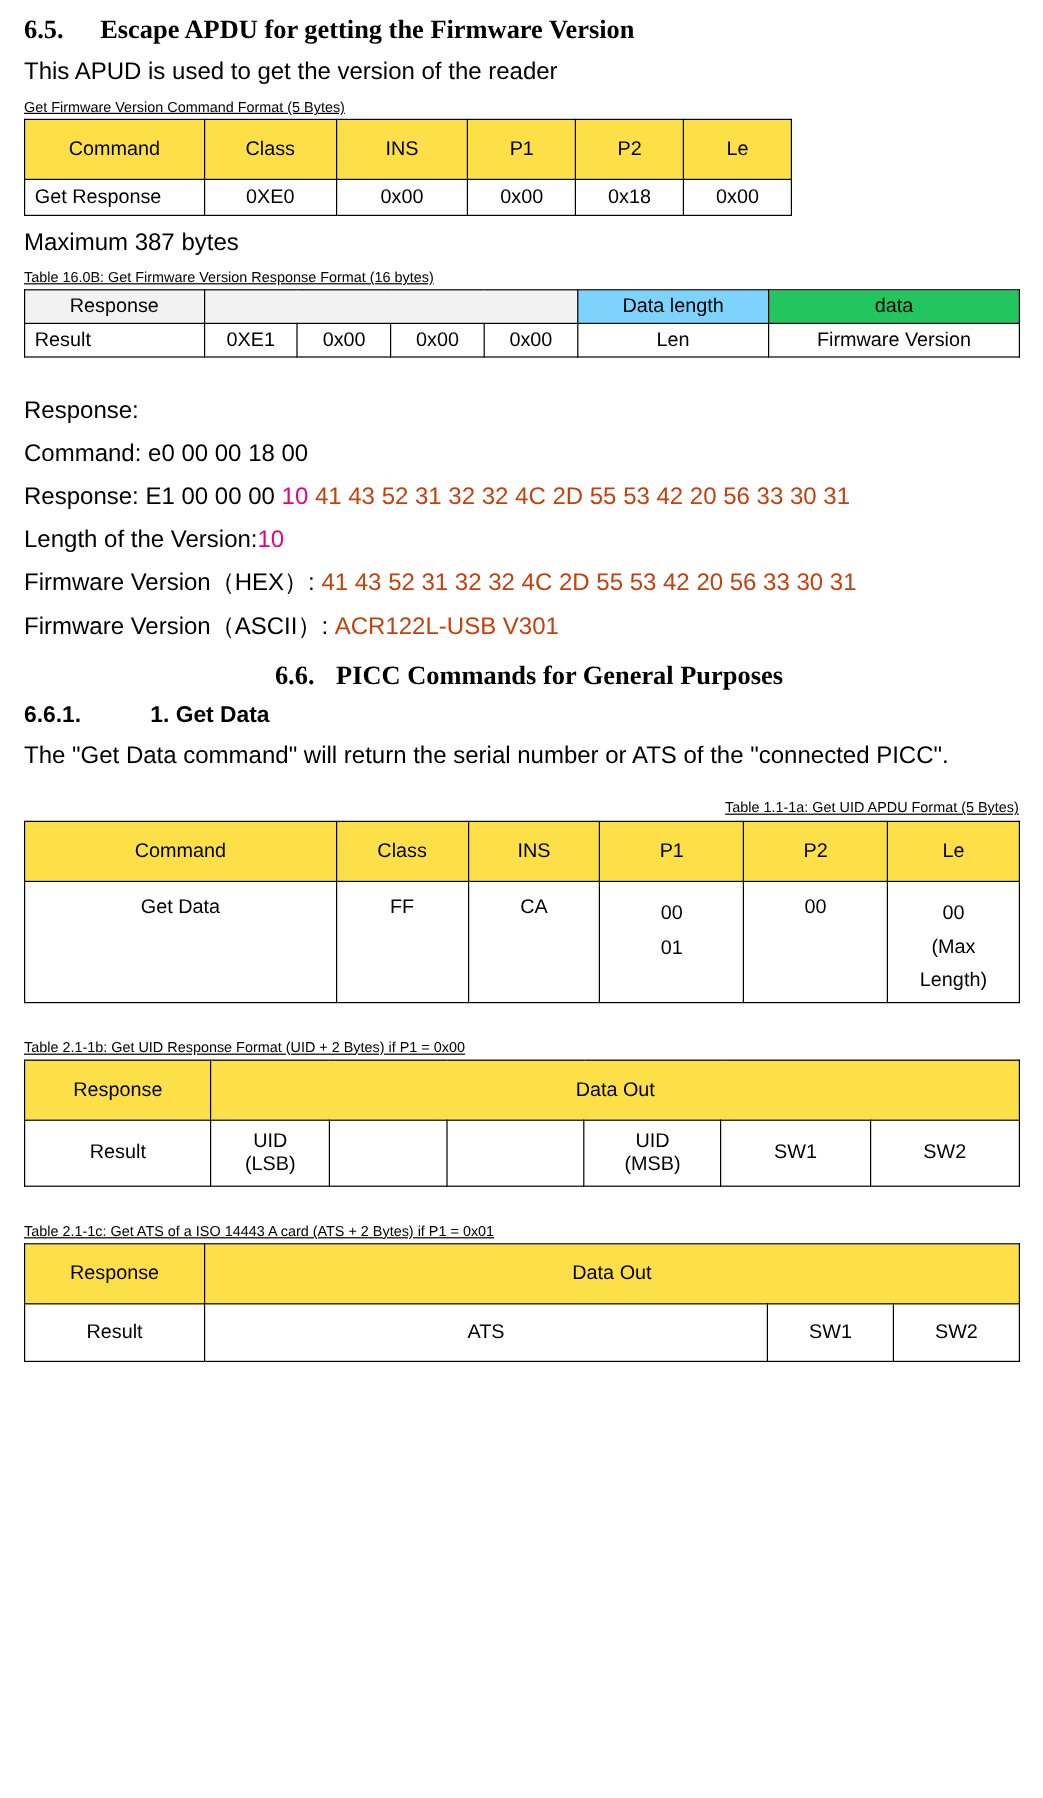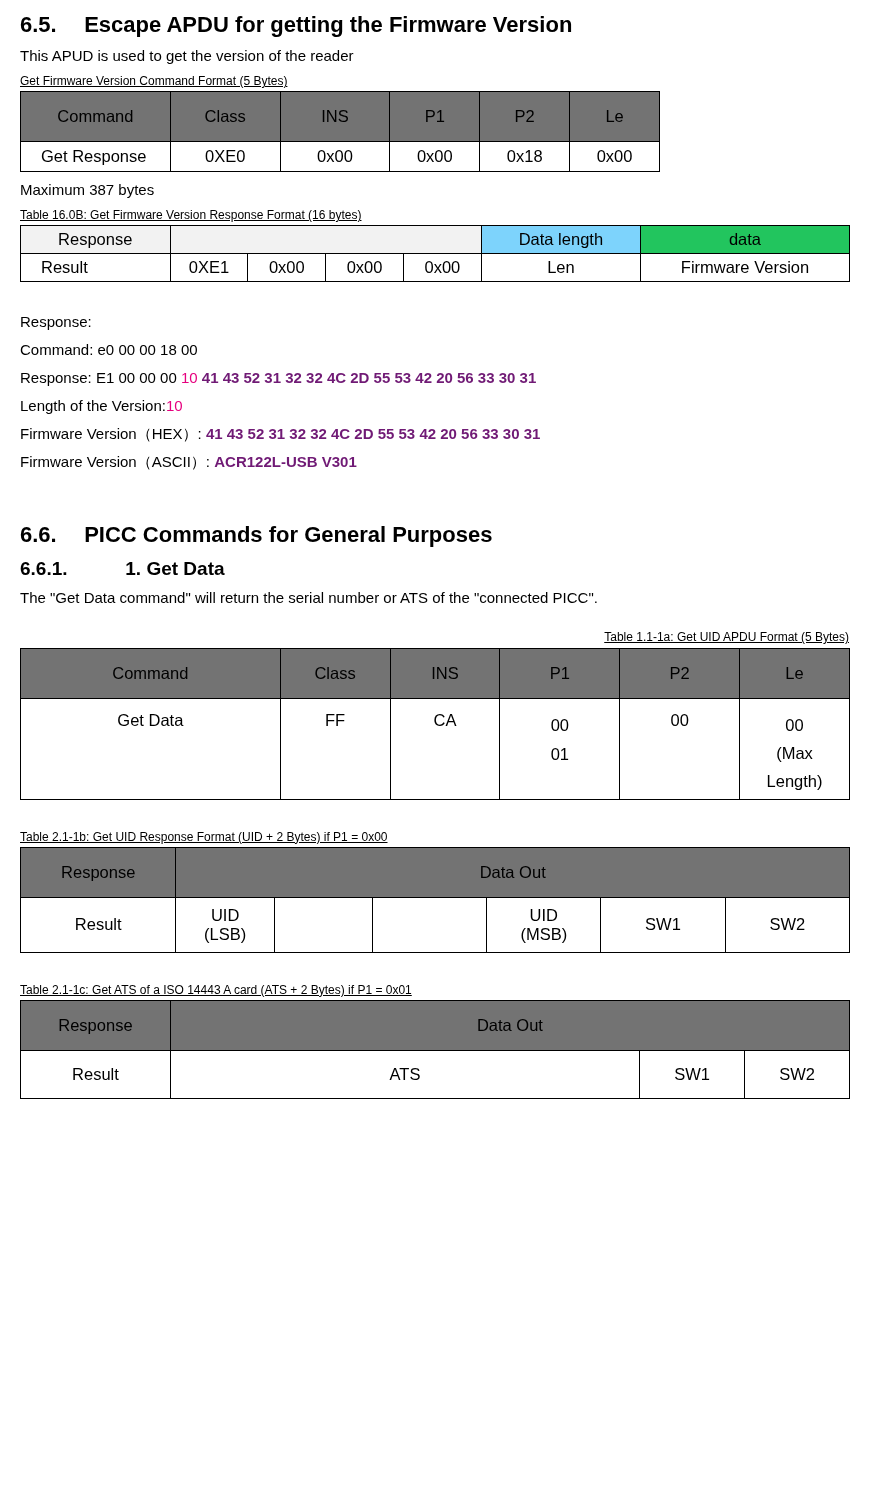--- a/index.html
+++ b/index.html
@@ -11,33 +11,35 @@
       font-family: Arial, Helvetica, sans-serif;
       background: #fff;
       padding: 12px 20px;
       width: 869px;
       color: #000;
     }
     h2 {
       font-size: 22px;
       font-weight: bold;
       margin-bottom: 6px;
+      font-family: Liberation Serif, serif;
     }
     h2.nosec {
-      margin-top: 48px;
+      margin-top: 12px;
       margin-bottom: 10px;
+      text-align: center;
     }
     h3 {
       font-size: 19px;
       font-weight: bold;
       margin-top: 10px;
       margin-bottom: 6px;
     }
     p {
-      font-size: 15px;
+      font-size: 20px;
       line-height: 1.6;
       margin-bottom: 4px;
     }
     .caption {
       font-size: 12px;
       text-decoration: underline;
       margin-bottom: 0;
       margin-top: 4px;
     }
     table {
@@ -46,38 +48,38 @@
       margin-bottom: 6px;
     }
     td, th {
       border: 1px solid #000;
       padding: 4px 10px;
       text-align: center;
       font-weight: normal;
       vertical-align: middle;
     }
     .hdr td {
-      background: #737373;
+      background: #fde047;
       height: 50px;
     }
     .row td {
       height: 30px;
     }
     .row-sm td {
       height: 26px;
     }
     .tall td {
       height: 70px;
     }
     .left {
       text-align: left;
-      padding-left: 20px;
+      padding-left: 8px;
     }
     .pink { color: #e6007e; }
-    .blue { color: #701a75; font-weight: bold; }
+    .blue { color: #c2410c; }
     .gap { margin-top: 28px; }
     .gap-sm { margin-top: 18px; text-align: right; }
     .secnum { display:inline-block; min-width: 58px; }
     .secnum2 { display:inline-block; min-width: 100px; }
   </style>
 </head>
 <body>
 
 <h2>
   <span class="secnum">6.5.</span>

